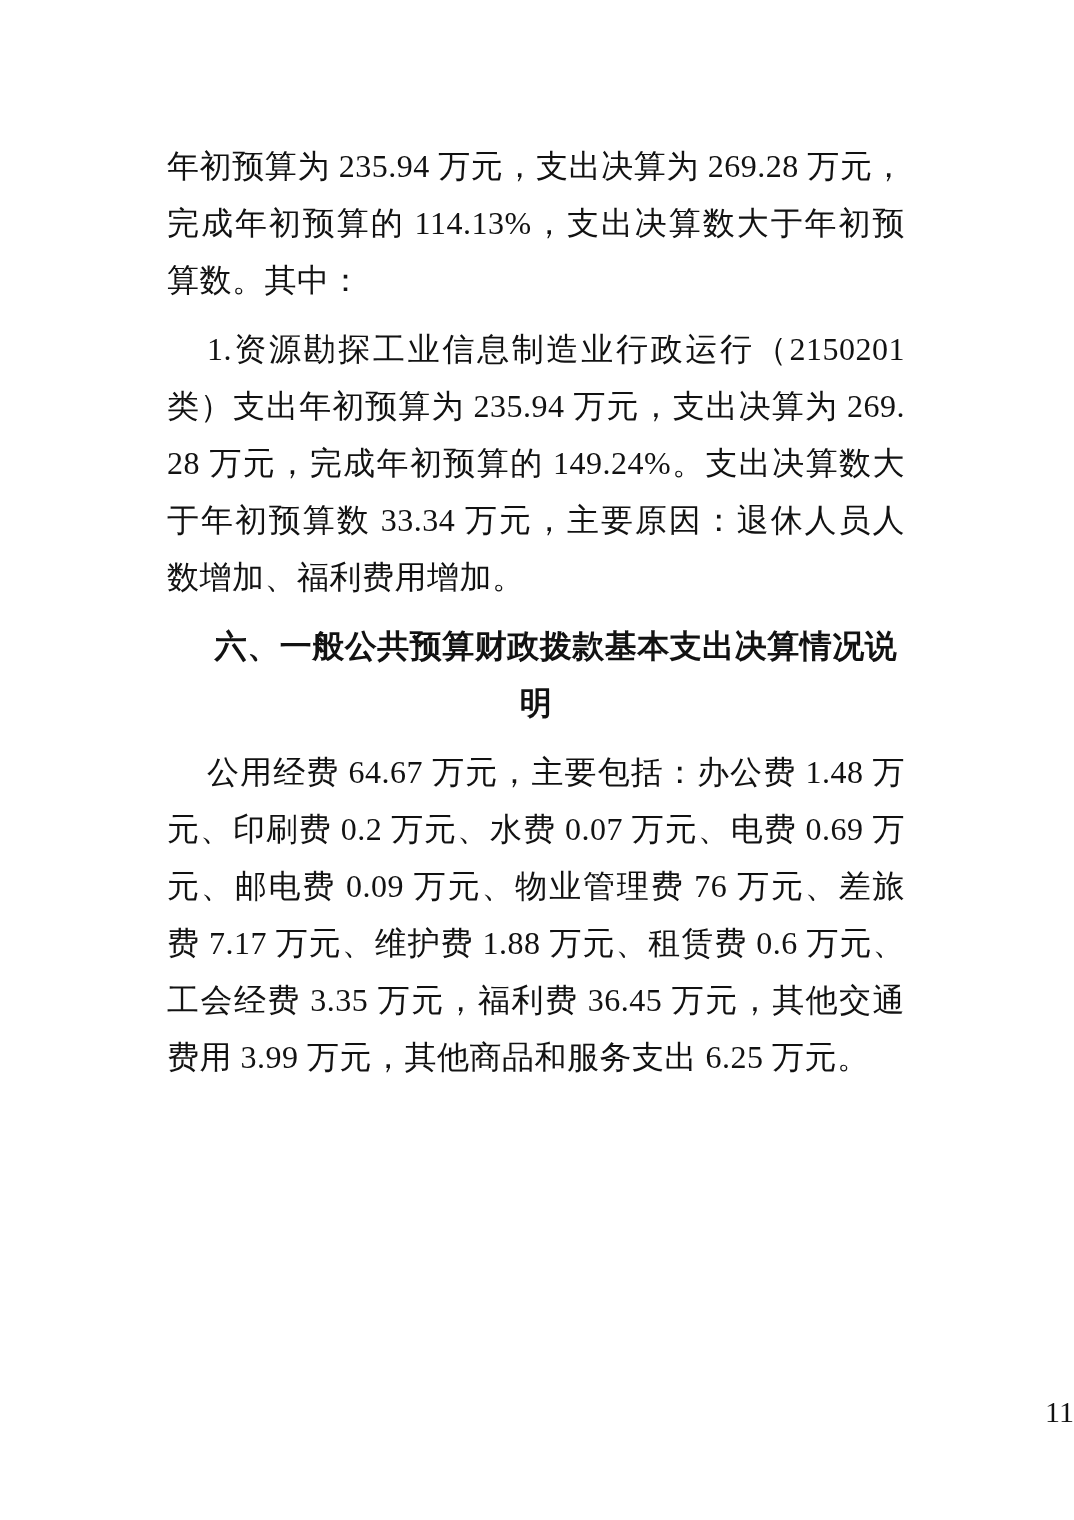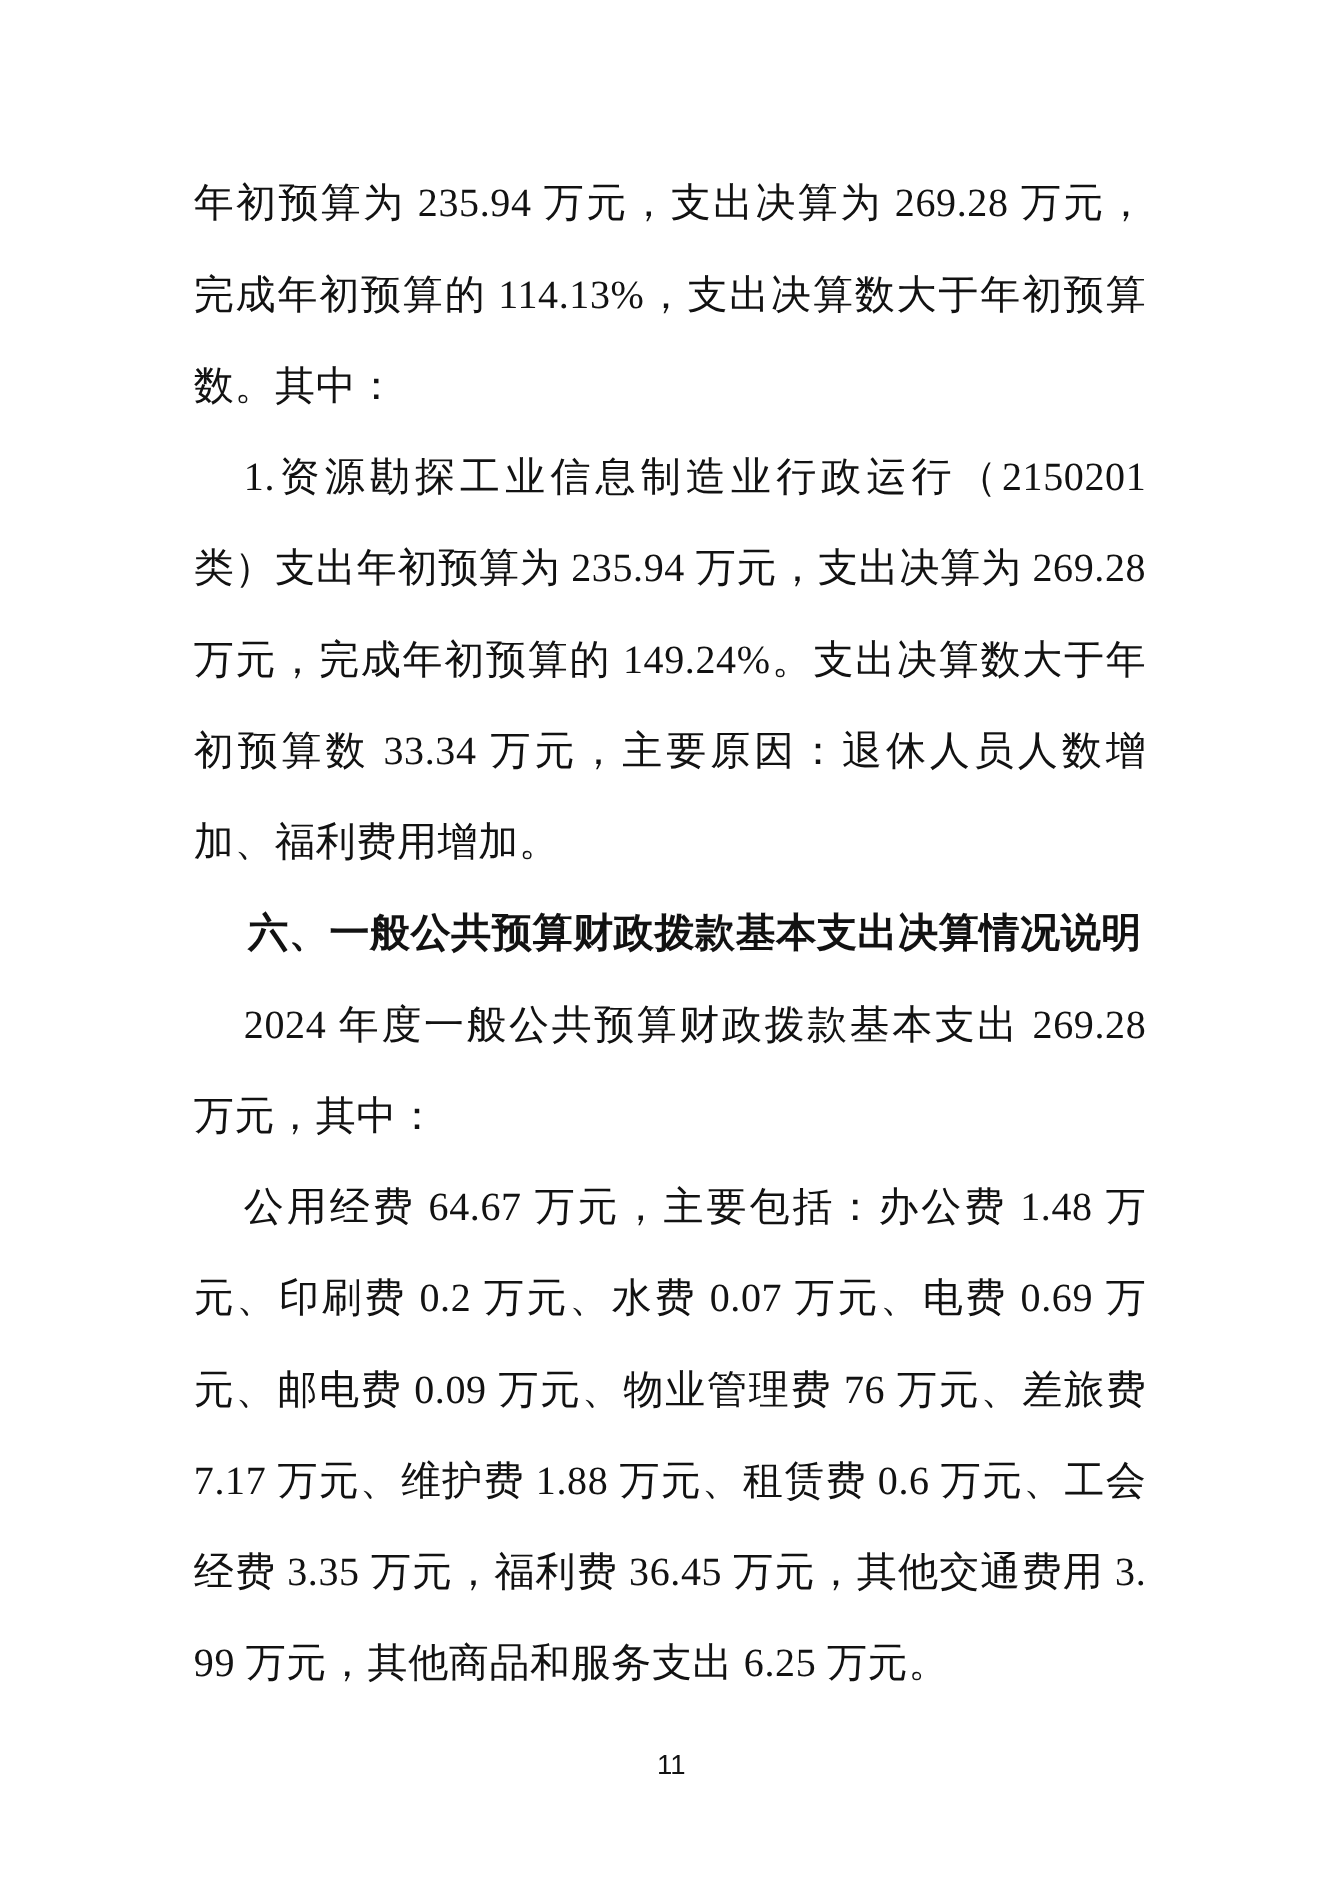--- a/index.html
+++ b/index.html
@@ -16,54 +16,53 @@
     font-family: "Liberation Serif", "DejaVu Serif", serif;
     color: #121212;
   }
   .content {
     position: absolute;
     left: 155px;
     top: 126px;
     width: 762px;
   }
   .content p {
-    margin: 0;
+    margin: 12px;
     padding: 0;
     font-size: 32px;
-    line-height: 73px;
+    line-height: 57px;
     text-align: justify;
     letter-spacing: 0.5px;
     word-break: break-all;
   }
   .content p.indent {
     text-indent: 40px;
   }
   .content p.heading {
     font-family: "Liberation Sans", "DejaVu Sans", sans-serif;
     font-weight: bold;
     text-indent: 40px;
     text-align: center;
   }
   .page-number {
     position: absolute;
     left: 0;
     top: 1398px;
     width: 100%;
-    text-align: center;
-    font-size: 22px;
+    text-align: right;
+    font-size: 30px;
     line-height: 28px;
-    font-family: Liberation Sans, sans-serif;
+    font-family: Liberation Serif, serif;
     color: #121212;
   }
 </style>
 </head>
 <body>
 
 <div class="page">
   <div class="content">
     <p>年初预算为 235.94 万元，支出决算为 269.28 万元，完成年初预算的 114.13%，支出决算数大于年初预算数。其中：</p>
     <p class="indent">1.资源勘探工业信息制造业行政运行（2150201 类）支出年初预算为 235.94 万元，支出决算为 269.28 万元，完成年初预算的 149.24%。支出决算数大于年初预算数 33.34 万元，主要原因：退休人员人数增加、福利费用增加。</p>
     <p class="heading">六、一般公共预算财政拨款基本支出决算情况说明</p>
-    <p class="indent">2024 年度一般公共预算财政拨款基本支出 269.28 万元，其中：</p>
     <p class="indent">公用经费 64.67 万元，主要包括：办公费 1.48 万元、印刷费 0.2 万元、水费 0.07 万元、电费 0.69 万元、邮电费 0.09 万元、物业管理费 76 万元、差旅费 7.17 万元、维护费 1.88 万元、租赁费 0.6 万元、工会经费 3.35 万元，福利费 36.45 万元，其他交通费用 3.99 万元，其他商品和服务支出 6.25 万元。</p>
   </div>
   <div class="page-number">11</div>
 </div>
 
 </body></html>

